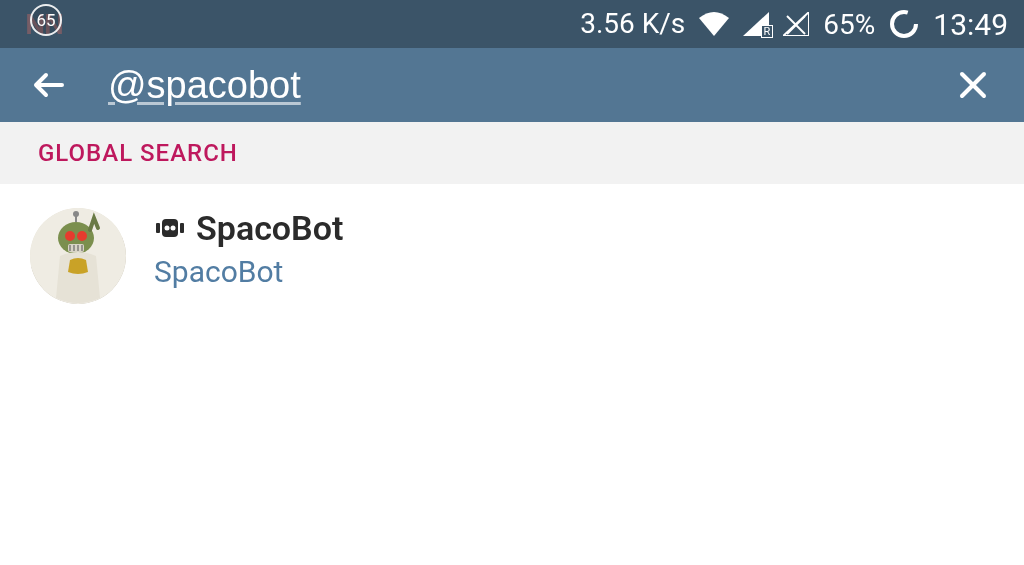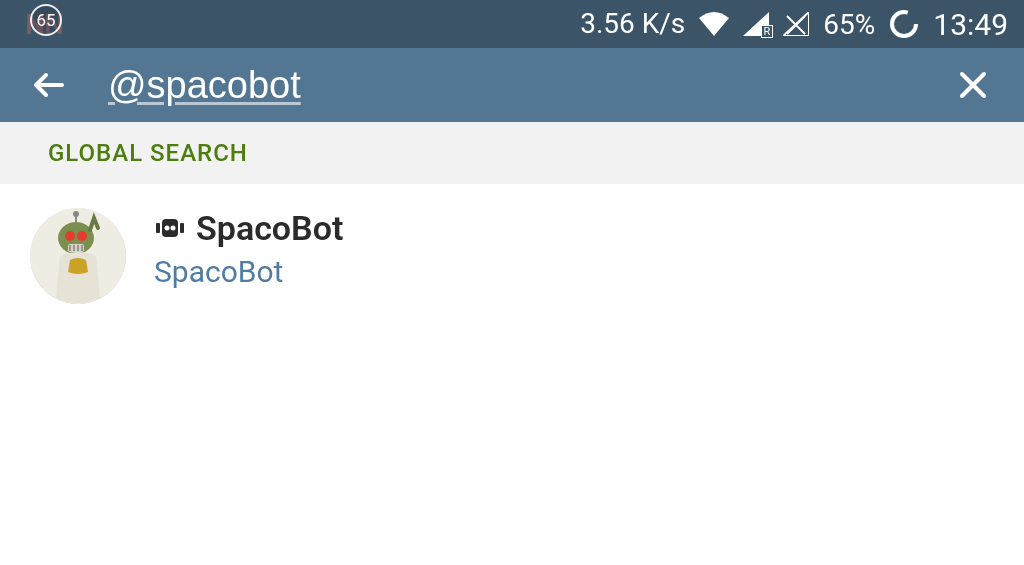--- a/index.html
+++ b/index.html
@@ -112,22 +112,22 @@
     .clear-x {
       color: #ffffff;
       cursor: pointer;
       padding: 0 6px;
     }
     .section-header {
       height: 62px;
       background: #f2f2f2;
       display: flex;
       align-items: center;
-      padding: 0 48px;
-      color: #4d7c0f;
+      padding: 0 38px;
+      color: #be185d;
       font-size: 24px;
       font-weight: 500;
       letter-spacing: 1px;
     }
     .result-row {
       display: flex;
       padding: 24px 30px;
       gap: 28px;
       cursor: pointer;
       background: #ffffff;

